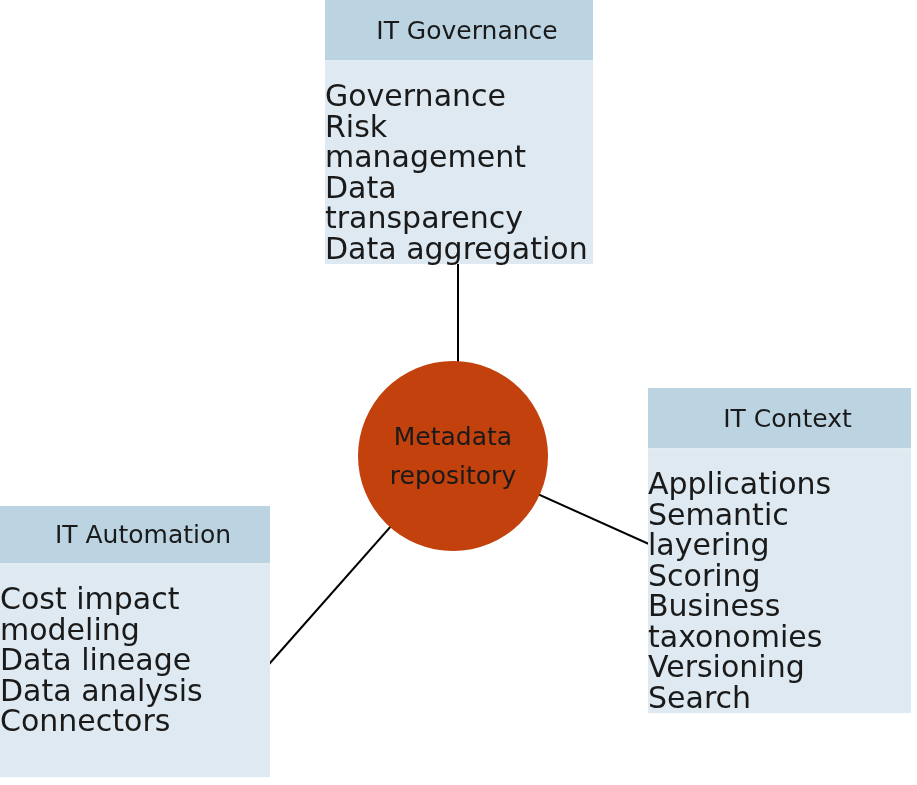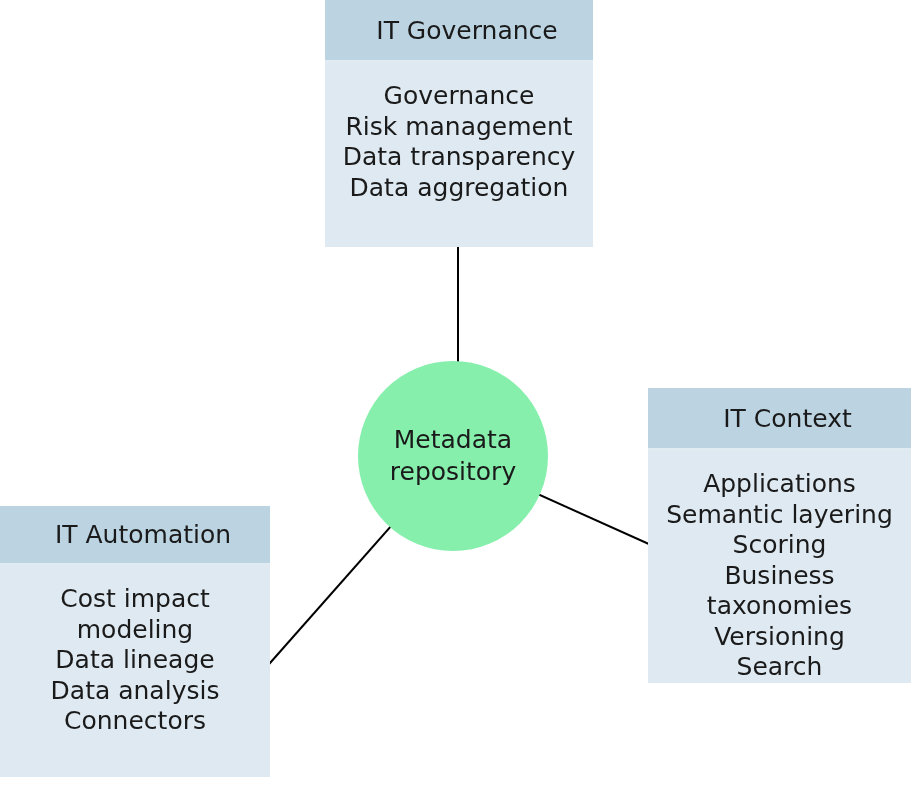--- a/index.html
+++ b/index.html
@@ -36,45 +36,45 @@
     justify-content: center;
     font-size: 25px;
     border-bottom: 2px solid rgba(255,255,255,0.55);
     flex: 0 0 auto;
     padding-left: 16px;
   }
   .node-box .box-body {
     background: #dee9f1;
     flex: 1 1 auto;
     padding-top: 19px;
-    text-align: center;
-    font-size: 25px;
+    text-align: left;
+    font-size: 30px;
     line-height: 30.5px;
   }
   #box-governance { left: 325px; top: 0px;   width: 268px; height: 247px; }
   #box-governance .box-header { height: 60px; }
   #box-context    { left: 648px; top: 388px; width: 263px; height: 279px; }
   #box-automation { left: 0px;   top: 506px; width: 270px; height: 271px; }
   #box-automation .box-header { height: 57px; }
 
   #center-circle {
     position: absolute;
     z-index: 3;
     left: 358px;
     top: 361px;
     width: 190px;
     height: 190px;
     border-radius: 50%;
-    background: #86efac;
+    background: #c2410c;
     display: flex;
     align-items: center;
     justify-content: center;
     text-align: center;
     font-size: 25px;
-    line-height: 32px;
+    line-height: 39px;
   }
   #center-circle .circle-label {
     width: 150px;
   }
 </style>
 </head>
 <body>
 
 <div id="canvas">
 

